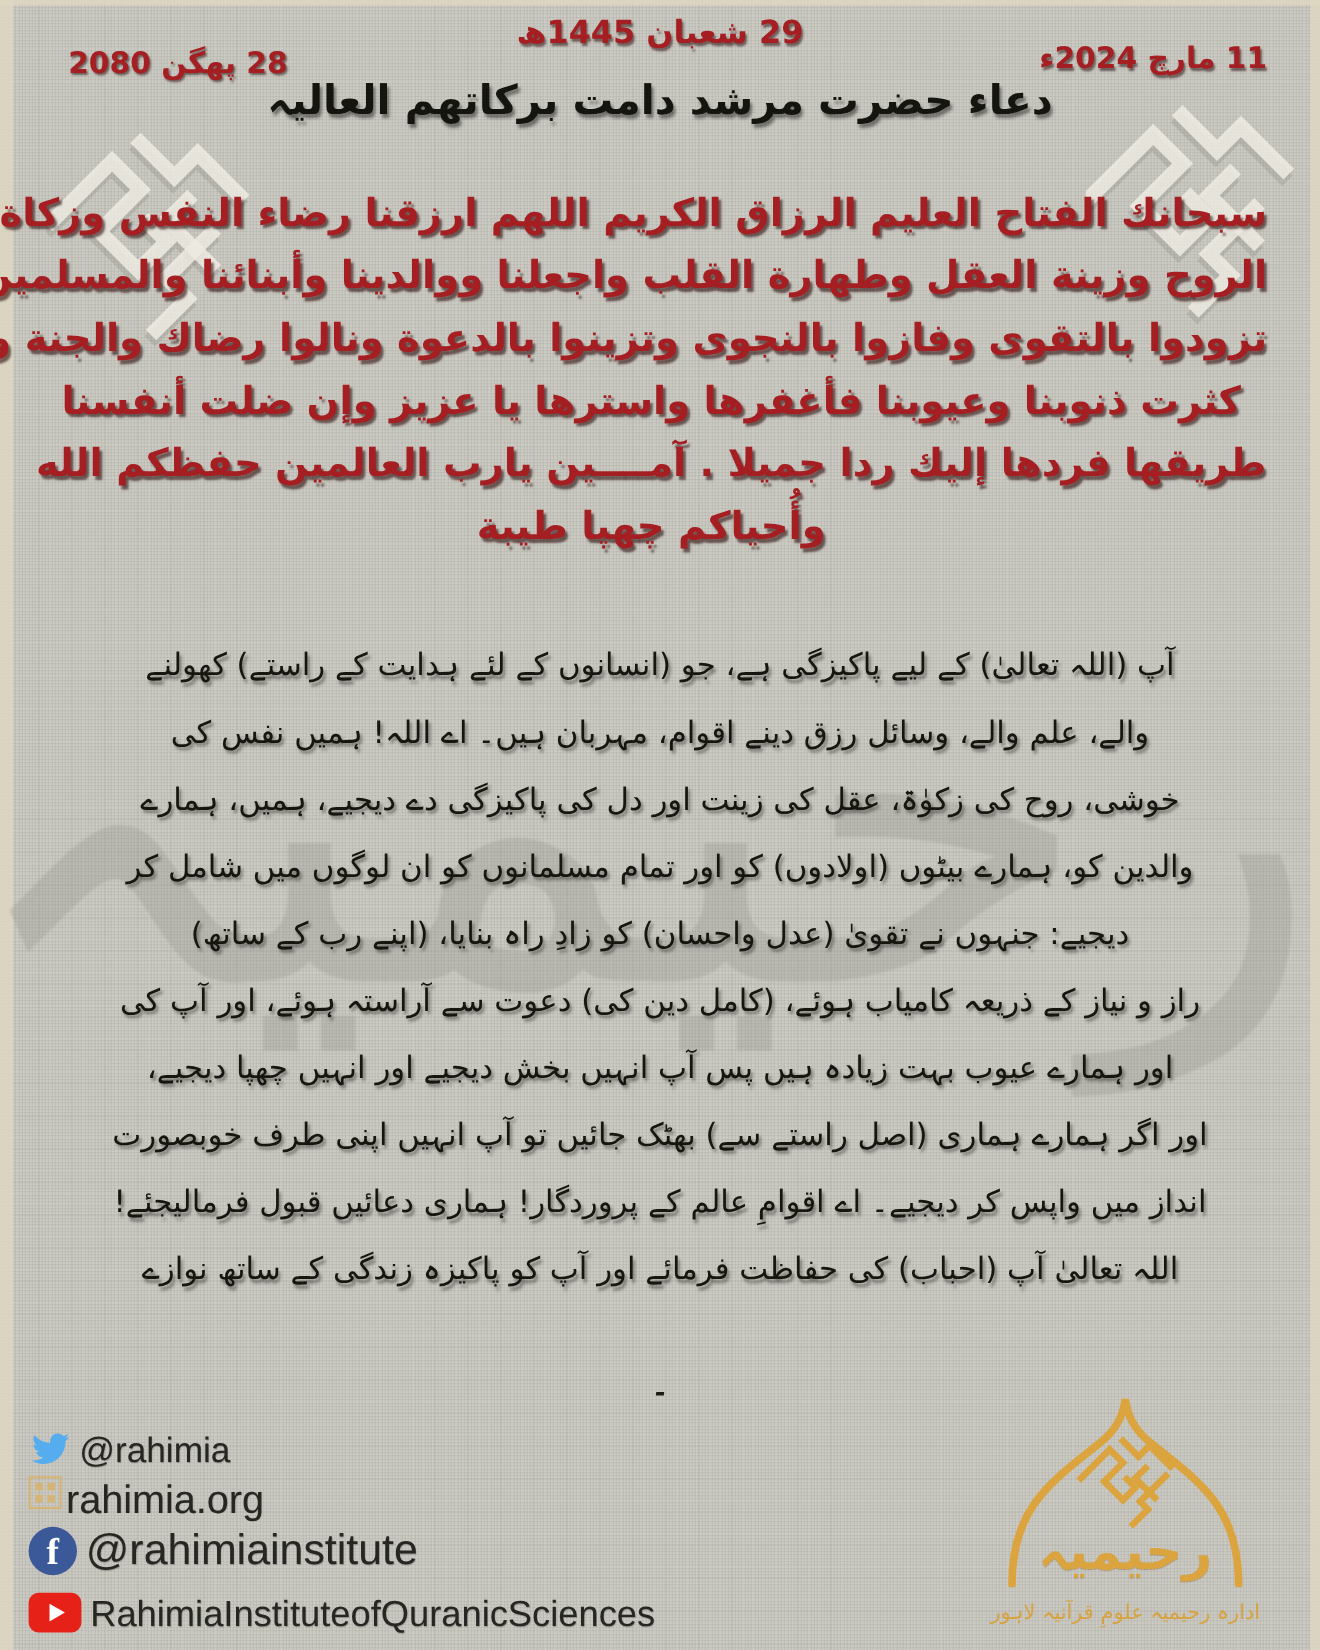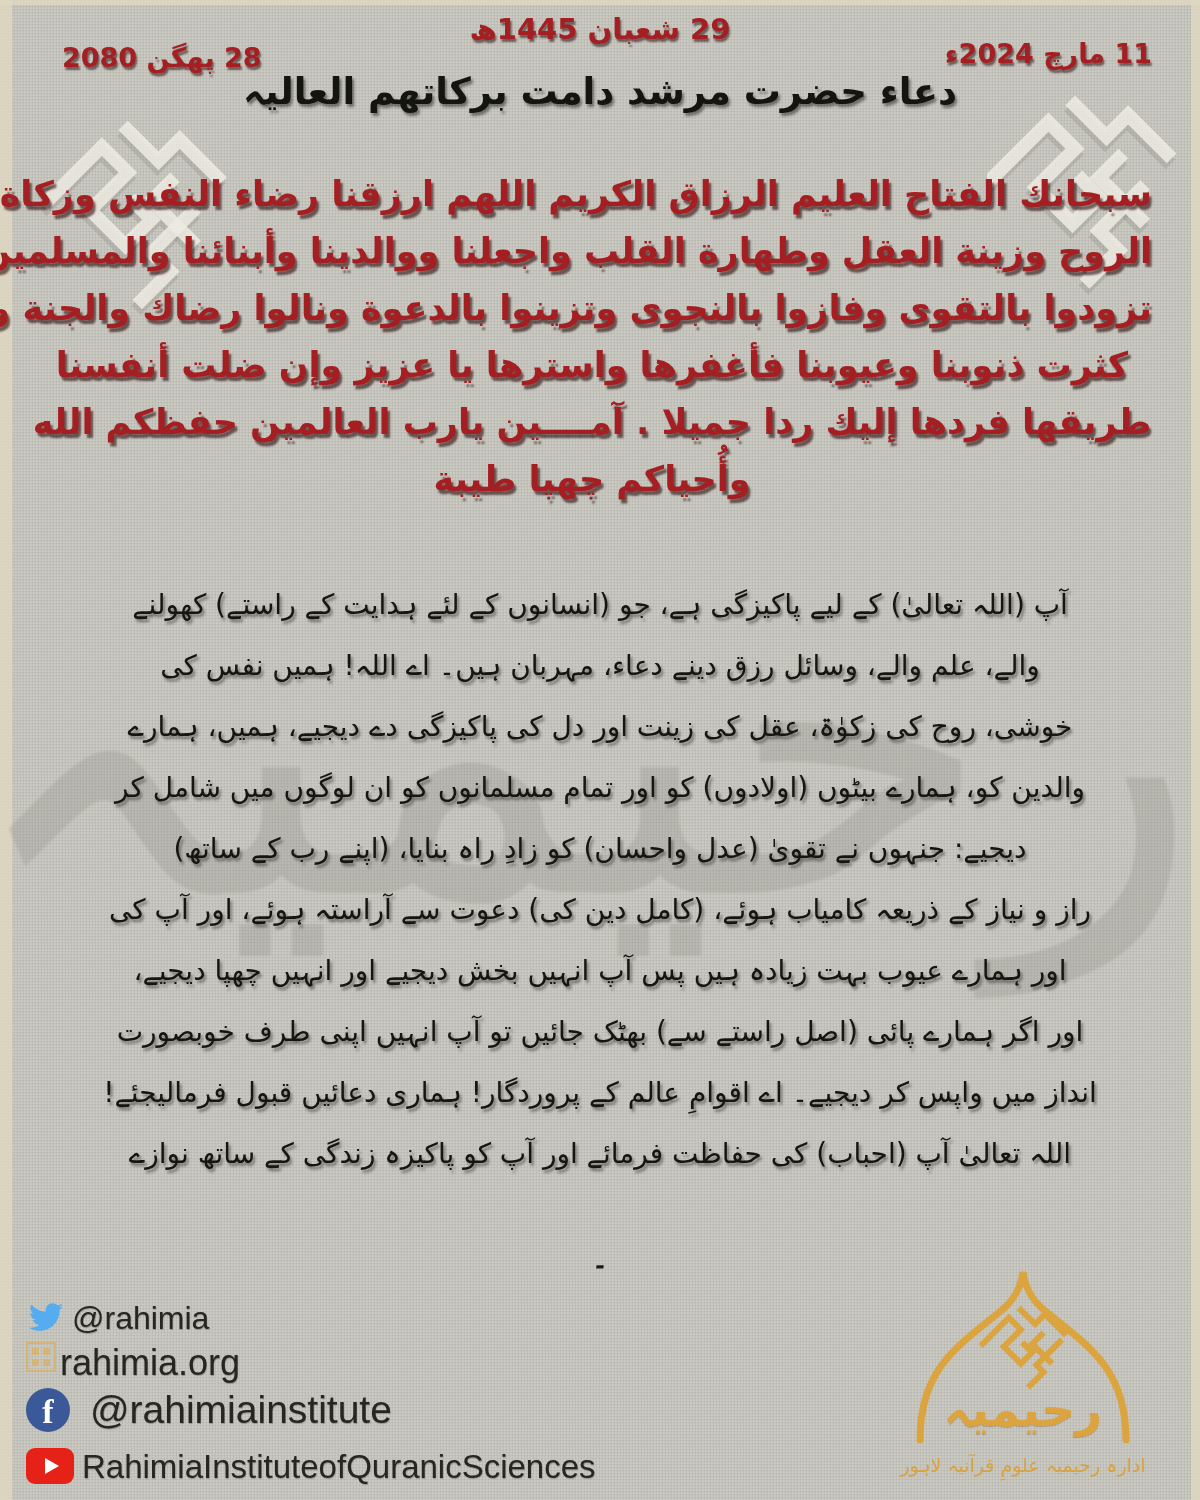--- a/index.html
+++ b/index.html
@@ -87,21 +87,21 @@
   .row-facebook{top:94px;}
   .row-youtube{top:154px;}
   .social-handle{
     font-family:"Liberation Sans", sans-serif;
     color:#262622;
     text-shadow:.5px .8px 1px rgba(0,0,0,.25);
     white-space:nowrap;
   }
   .row-twitter  .social-handle{font-size:32px;margin-left:6px;}
   .row-website  .social-handle{font-size:36px;margin-left:4px;}
-  .row-facebook .social-handle{font-size:39px;margin-left:20px;}
+  .row-facebook .social-handle{font-size:39px;margin-left:8px;}
   .row-youtube  .social-handle{font-size:33px;margin-left:8px;}
 
   .icon-twitter svg{width:40px;height:34px;display:block;}
   .icon-website{
     width:30px;height:30px;box-sizing:border-box;
     border:2px solid #d9b36a;opacity:.85;
     background:
       linear-gradient(#d9b36a,#d9b36a) 4px 4px/7px 7px no-repeat,
       linear-gradient(#d9b36a,#d9b36a) 15px 4px/7px 7px no-repeat,
       linear-gradient(#d9b36a,#d9b36a) 4px 15px/7px 7px no-repeat,
@@ -201,27 +201,27 @@
     <span class="arabic-line">سبحانك الفتاح العليم الرزاق الكريم اللهم ارزقنا رضاء النفس وزكاة</span>
     <span class="arabic-line">الروح وزينة العقل وطهارة القلب واجعلنا ووالدينا وأبنائنا والمسلمين ممن</span>
     <span class="arabic-line">تزودوا بالتقوى وفازوا بالنجوى وتزينوا بالدعوة ونالوا رضاك والجنة وإن</span>
     <span class="arabic-line">كثرت ذنوبنا وعيوبنا فأغفرها واسترها يا عزيز وإن ضلت أنفسنا</span>
     <span class="arabic-line">طريقها فردها إليك ردا جميلا . آمــــين يارب العالمين حفظكم الله</span>
     <span class="arabic-line">وأُحياكم چھپا طيبة</span>
   </div>
 
   <div class="urdu-block">
     <span class="urdu-line">آپ (اللہ تعالیٰ) کے لیے پاکیزگی ہے، جو (انسانوں کے لئے ہدایت کے راستے) کھولنے</span>
-    <span class="urdu-line">والے، علم والے، وسائل رزق دینے دعاء، مہربان ہیں۔ اے اللہ! ہمیں نفس کی</span>
+    <span class="urdu-line">والے، علم والے، وسائل رزق دینے اقوام، مہربان ہیں۔ اے اللہ! ہمیں نفس کی</span>
     <span class="urdu-line">خوشی، روح کی زکوٰۃ، عقل کی زینت اور دل کی پاکیزگی دے دیجیے، ہمیں، ہمارے</span>
     <span class="urdu-line">والدین کو، ہمارے بیٹوں (اولادوں) کو اور تمام مسلمانوں کو ان لوگوں میں شامل کر</span>
     <span class="urdu-line">دیجیے: جنہوں نے تقویٰ (عدل واحسان) کو زادِ راہ بنایا، (اپنے رب کے ساتھ)</span>
     <span class="urdu-line">راز و نیاز کے ذریعہ کامیاب ہوئے، (کامل دین کی) دعوت سے آراستہ ہوئے، اور آپ کی</span>
     <span class="urdu-line">اور ہمارے عیوب بہت زیادہ ہیں پس آپ انہیں بخش دیجیے اور انہیں چھپا دیجیے،</span>
-    <span class="urdu-line">اور اگر ہمارے پائی (اصل راستے سے) بھٹک جائیں تو آپ انہیں اپنی طرف خوبصورت</span>
+    <span class="urdu-line">اور اگر ہمارے ہماری (اصل راستے سے) بھٹک جائیں تو آپ انہیں اپنی طرف خوبصورت</span>
     <span class="urdu-line">انداز میں واپس کر دیجیے۔ اے اقوامِ عالم کے پروردگار! ہماری دعائیں قبول فرمالیجئے!</span>
     <span class="urdu-line">اللہ تعالیٰ آپ (احباب) کی حفاظت فرمائے اور آپ کو پاکیزہ زندگی کے ساتھ نوازے</span>
   </div>
 
   <div class="end-mark">۔</div>
 
   <div class="social">
 
     <div class="social-row row-twitter">
       <span class="icon-twitter">

